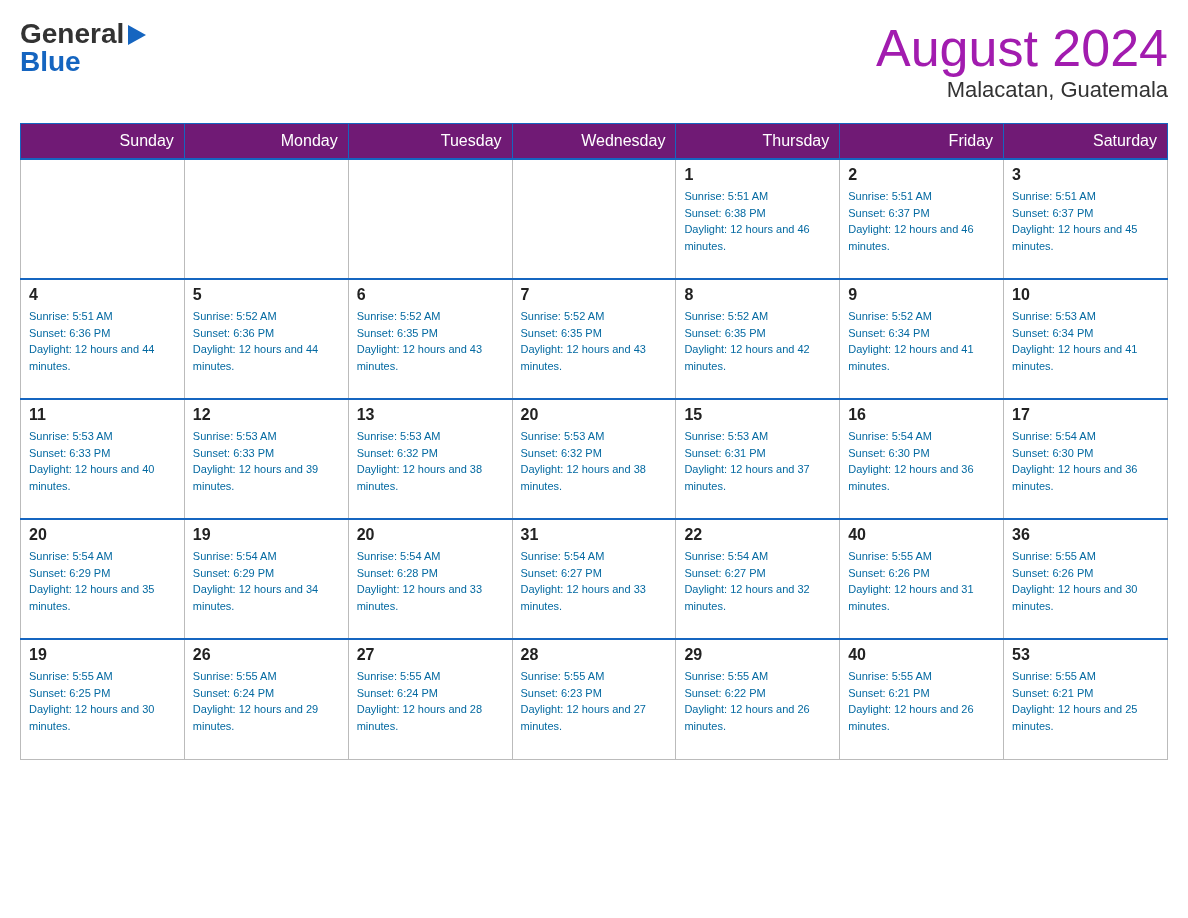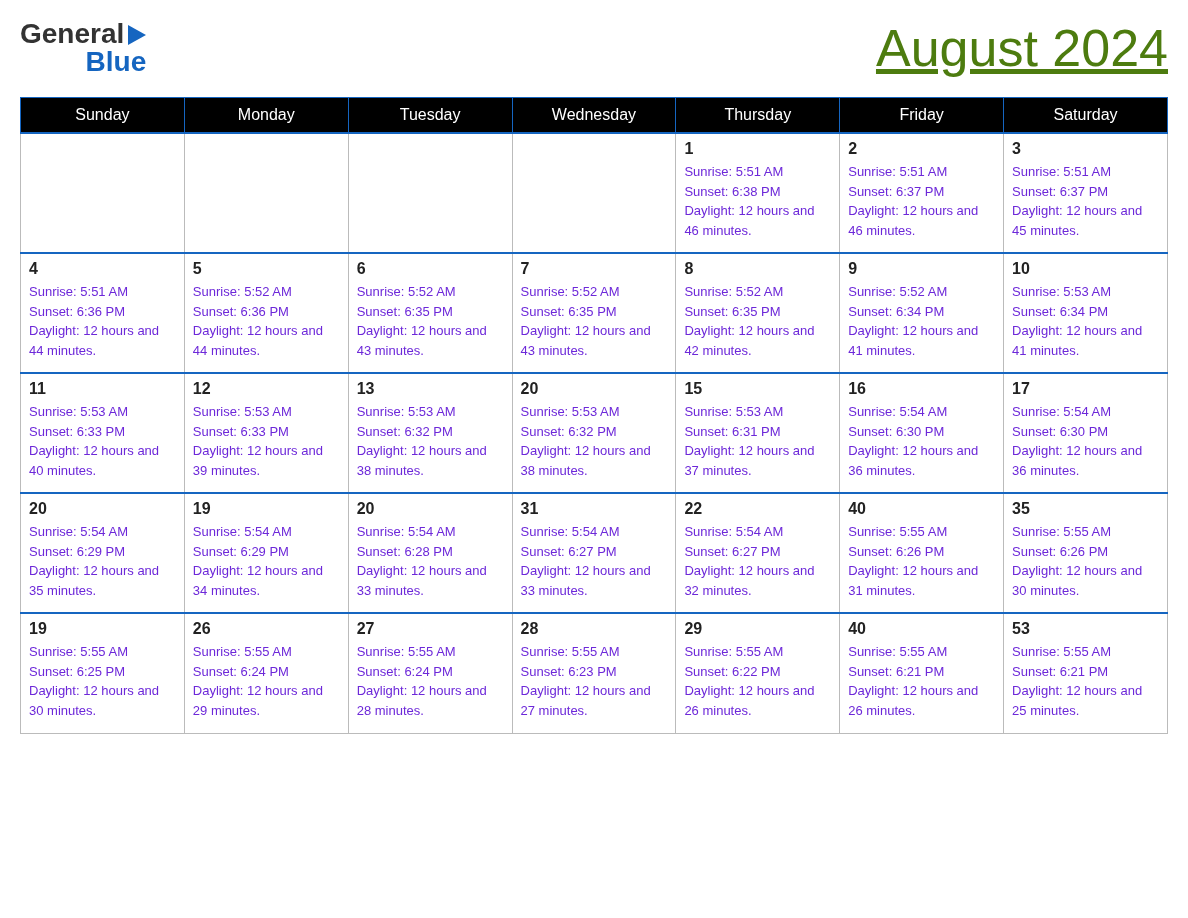--- a/index.html
+++ b/index.html
@@ -12,78 +12,77 @@
     }
     .header {
       display: flex;
       justify-content: space-between;
       align-items: flex-start;
       margin-bottom: 20px;
     }
     .logo {
       display: flex;
       flex-direction: column;
-      align-items: flex-end;
+      align-items: flex-start;
     }
     .logo-general {
       font-size: 28px;
       font-weight: bold;
       color: #333;
       line-height: 1;
     }
     .logo-blue {
       font-size: 28px;
       font-weight: bold;
       color: #1565c0;
       line-height: 1;
     }
     .title-area {
       text-align: right;
     }
     .month-title {
       font-size: 52px;
       font-weight: normal;
-      color: #4d7c0f;
+      color: #a21caf;
       line-height: 1.1;
-      text-decoration: underline;
     }
     .location {
       font-size: 22px;
       color: #333;
     }
     .calendar {
       width: 100%;
       border-collapse: collapse;
     }
     .calendar th {
-      background-color: #000000;
+      background-color: #701a75;
       color: #fff;
       padding: 8px 10px;
       font-size: 16px;
       font-weight: normal;
-      text-align: center;
+      text-align: right;
       border: 1px solid #1565c0;
     }
     .calendar td {
       border: 1px solid #bbb;
       vertical-align: top;
       padding: 6px 8px;
       width: calc(100% / 7);
       min-height: 100px;
     }
     .day-number {
       font-size: 16px;
       font-weight: bold;
       color: #222;
       display: block;
       margin-bottom: 4px;
     }
     .day-info {
-      font-size: 13px;
-      color: #6d28d9;
+      font-size: 11px;
+      color: #0369a1;
       line-height: 1.5;
     }
     .calendar tr td {
       height: 120px;
     }
     .calendar tbody tr {
       border-top: 2px solid #1565c0;
     }
   </style>
 </head>
@@ -92,20 +91,21 @@
 <div class="header">
   <div class="logo">
     <div style="display:flex; align-items:center;">
       <span class="logo-general">General</span>
       <span style="display:inline-block; width:0; height:0; border-top: 10px solid transparent; border-bottom: 10px solid transparent; border-left: 18px solid #1565c0; margin-left:4px; margin-top:2px;"></span>
     </div>
     <span class="logo-blue">Blue</span>
   </div>
   <div class="title-area">
     <div class="month-title">August 2024</div>
+    <div class="location">Malacatan, Guatemala</div>
   </div>
 </div>
 
 <table class="calendar">
   <thead>
     <tr id="weekday-header">
     <th>Sunday</th>
         <th>Monday</th>
         <th>Tuesday</th>
         <th>Wednesday</th>
@@ -212,21 +212,21 @@
         </td>
         <td>
           <span class="day-number">22</span>
           <div class="day-info">Sunrise: 5:54 AM<br>Sunset: 6:27 PM<br>Daylight: 12 hours and 32 minutes.</div>
         </td>
         <td>
           <span class="day-number">40</span>
           <div class="day-info">Sunrise: 5:55 AM<br>Sunset: 6:26 PM<br>Daylight: 12 hours and 31 minutes.</div>
         </td>
         <td>
-          <span class="day-number">35</span>
+          <span class="day-number">36</span>
           <div class="day-info">Sunrise: 5:55 AM<br>Sunset: 6:26 PM<br>Daylight: 12 hours and 30 minutes.</div>
         </td>
       </tr>
       <tr>
         <td>
           <span class="day-number">19</span>
           <div class="day-info">Sunrise: 5:55 AM<br>Sunset: 6:25 PM<br>Daylight: 12 hours and 30 minutes.</div>
         </td>
         <td>
           <span class="day-number">26</span>

